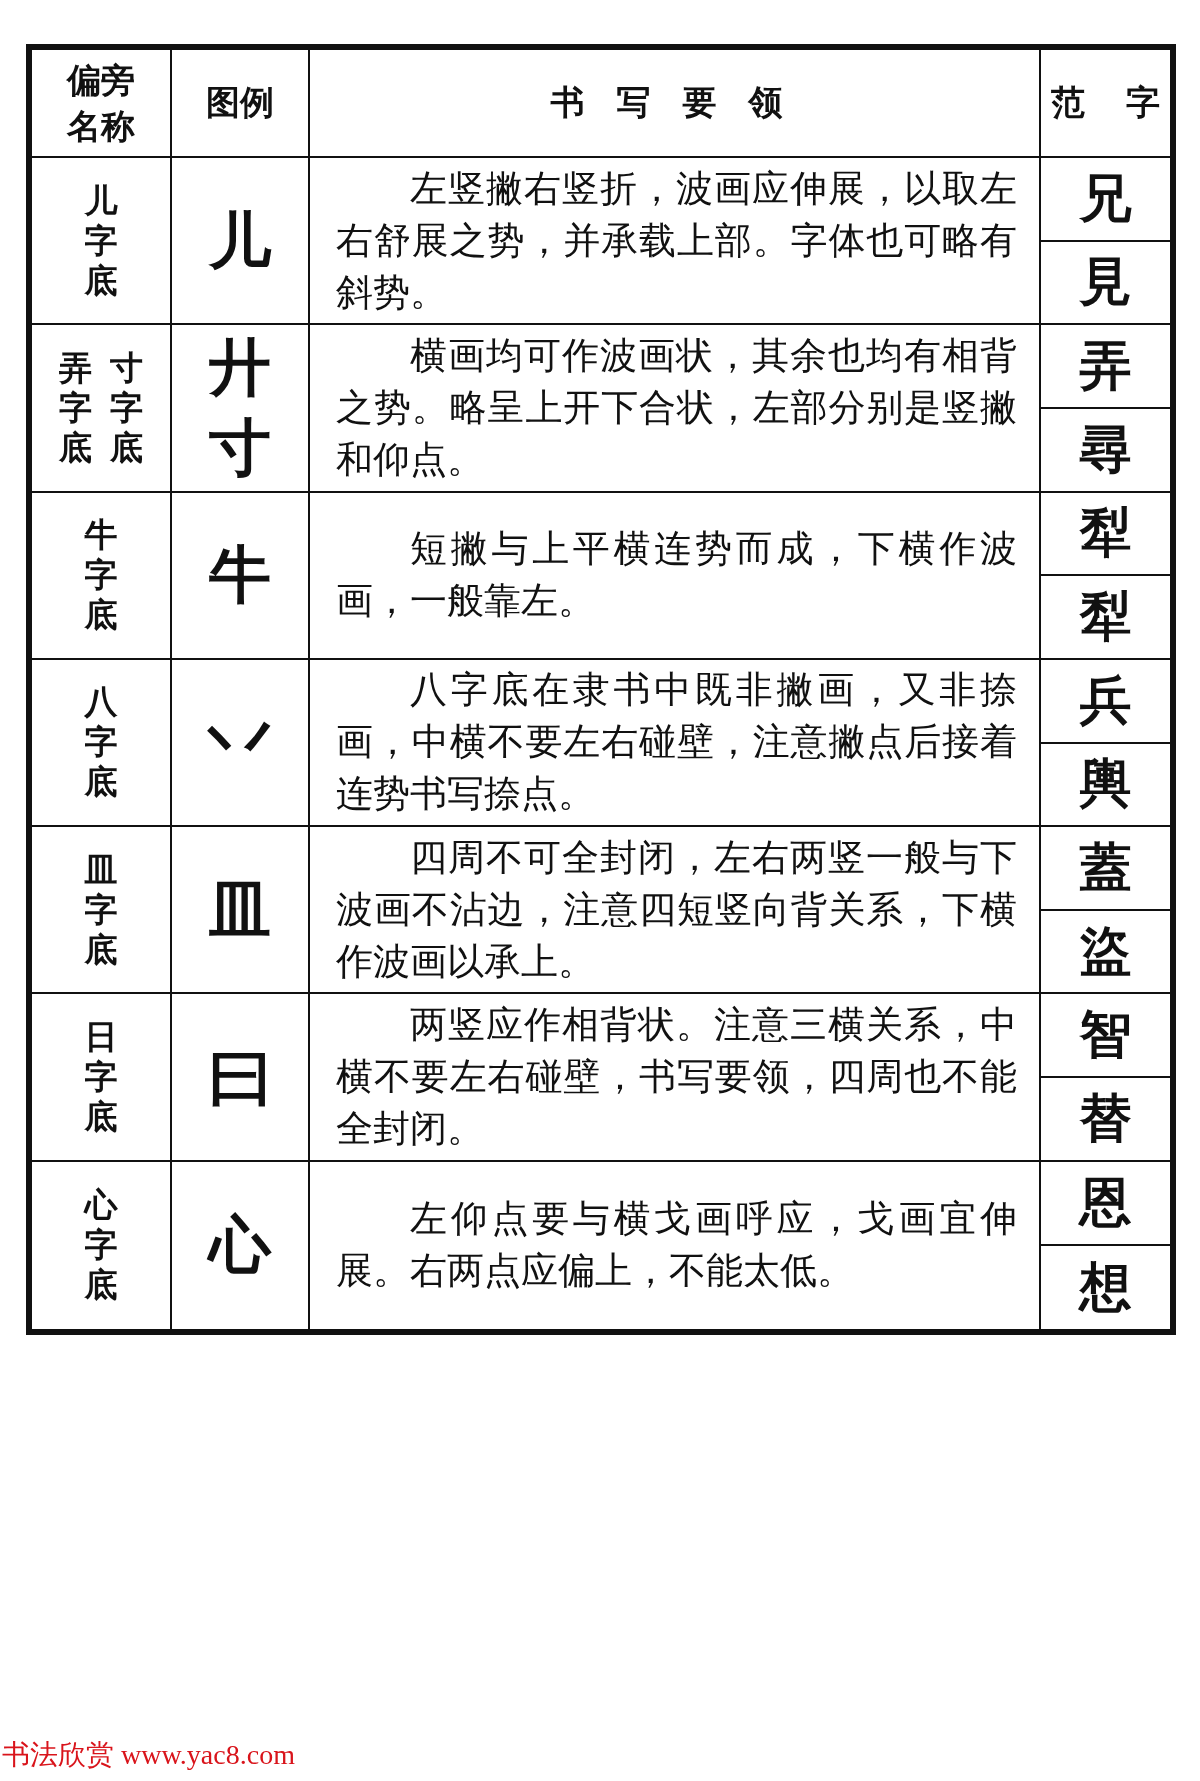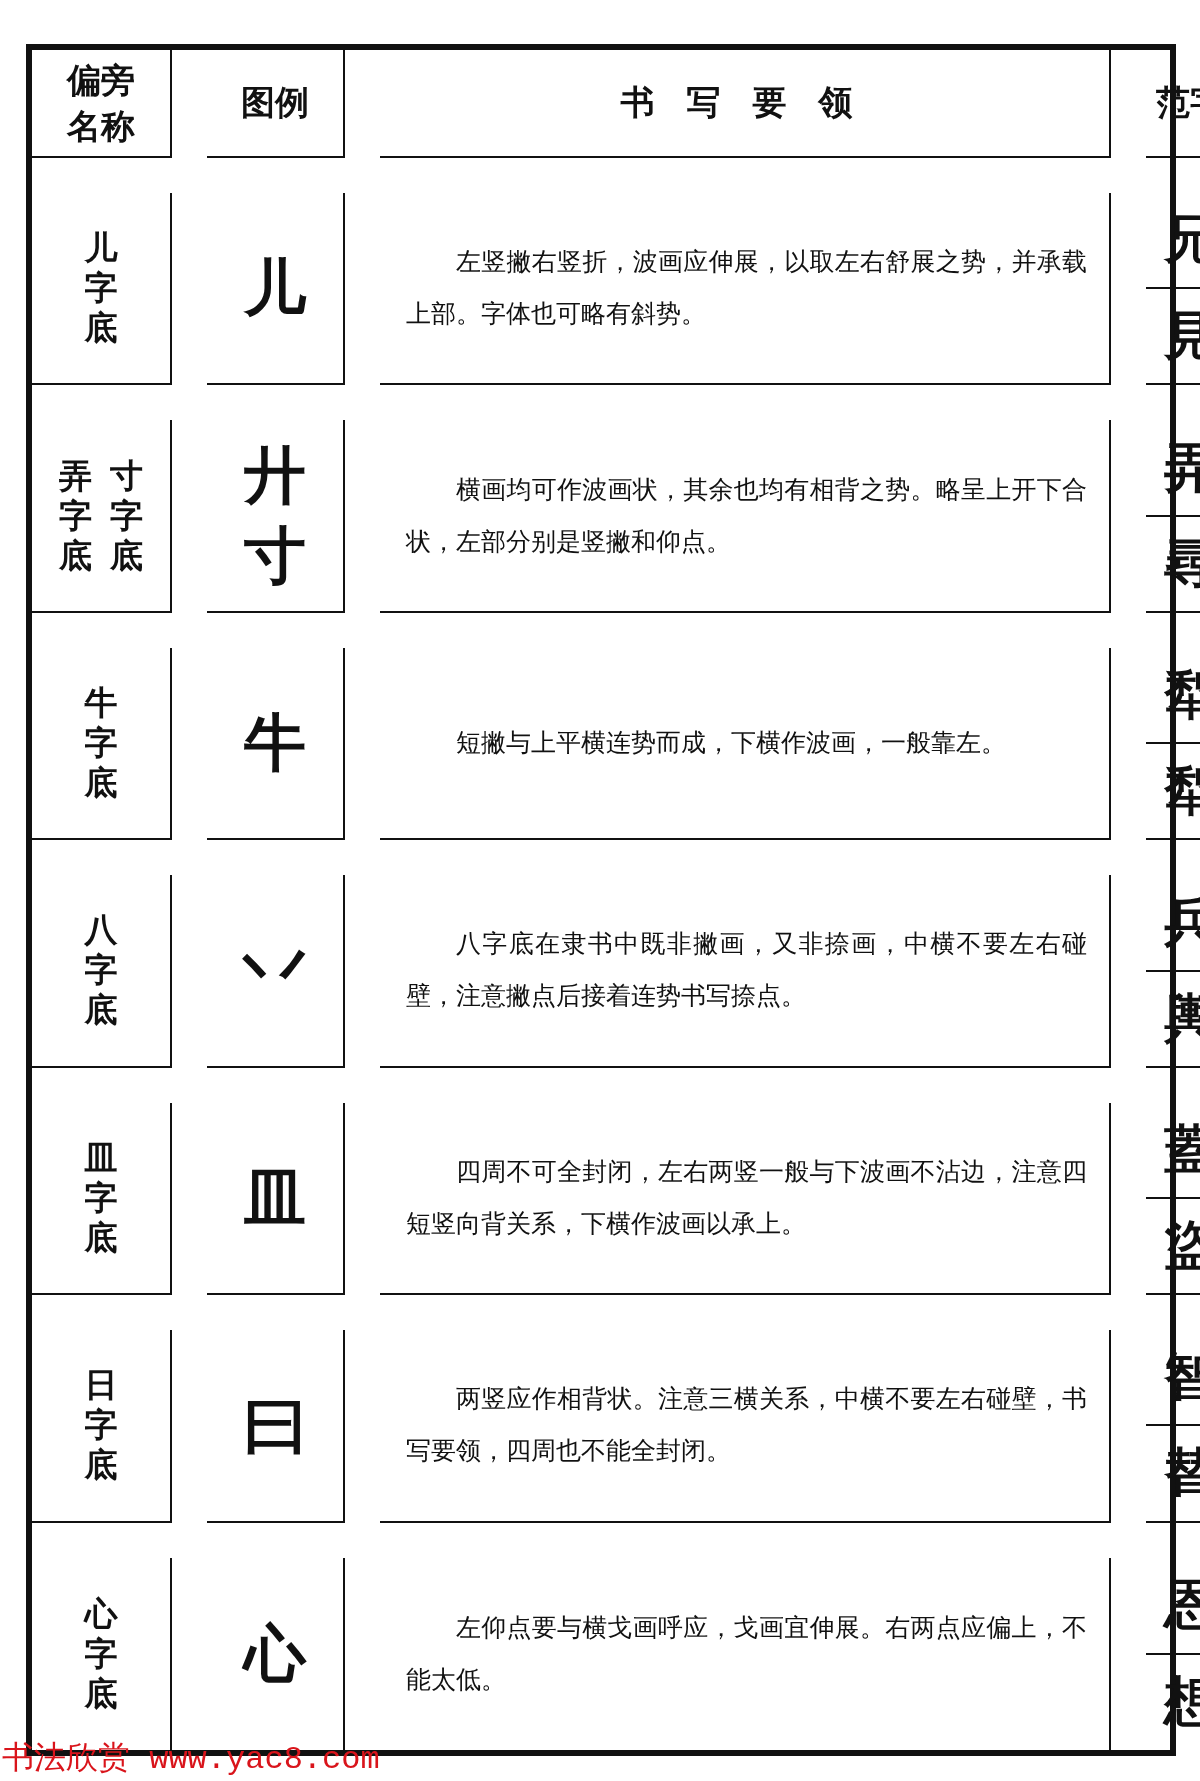--- a/index.html
+++ b/index.html
@@ -1,46 +1,45 @@
 <!DOCTYPE html>
 <html><head>
 <meta charset="utf-8">
 <style>
   html, body { margin:0; padding:0; background:#ffffff; }
   body { width:1200px; height:1781px; position:relative; overflow:hidden;
          font-family:"DejaVu Sans", "Liberation Sans", sans-serif; color:#111; }
   .table {
-    position:absolute; left:26px; top:44px; width:1150px; height:1712px;
+    position:absolute; left:26px; top:44px; width:1150px; height:1291px;
     border:6px solid #111; box-sizing:border-box;
     display:grid;
     grid-template-columns: 140px 138px 731px 1fr;
     grid-template-rows: 108px repeat(7, 1fr);
-    gap: 35px;
   }
   .cell { border-right:2px solid #111; border-bottom:2px solid #111; box-sizing:border-box;
           display:flex; align-items:center; justify-content:center; position:relative; }
   .cell.lastcol { border-right:none; }
   .hdr { font-size:34px; font-weight:bold; }
   .hdr-name { flex-direction:column; line-height:46px; }
   .hdr-notes span { letter-spacing:32px;margin-left:16px; }
   .hdr-sample { justify-content:space-between; padding:0 10px; }
   .name { flex-direction:column; font-size:33px; font-weight:bold; line-height:40px; }
   .name-multi { flex-direction:row; gap:18px; }
   .name-multi .col { display:flex; flex-direction:column; line-height:40px; }
   .glyph { font-family:"DejaVu Serif", "Liberation Serif", serif; font-size:62px; font-weight:bold; }
   .glyph-stack { flex-direction:column; line-height:80px; }
   .notes { justify-content:flex-start; align-items:center; padding:0 22px 0 26px; }
   .notes p { margin:0; font-family:"DejaVu Serif", "Liberation Serif", serif;
-             font-size:25px; line-height:52px; text-indent:2em; text-align:justify; }
+             font-size:37px; line-height:52px; text-indent:2em; text-align:justify; }
   .samples { flex-direction:column; padding:0; align-items:stretch; }
   .sample { flex:1; display:flex; align-items:center; justify-content:center;
             font-family:"DejaVu Serif", "Liberation Serif", serif; font-size:52px; font-weight:bold; }
   .sample + .sample { border-top:2px solid #111; }
   .watermark { position:absolute; left:2px; top:1736px; color:#d9141b;
-               font-family:Liberation Mono, monospace; font-size:32px; white-space:nowrap; }
+               font-family:Liberation Serif, serif; font-size:28px; white-space:nowrap; }
 </style>
 </head>
 <body>
 
 <div class="table">
 
   <div class="cell hdr hdr-name">
     <span>偏旁</span>
     <span>名称</span>
   </div>

